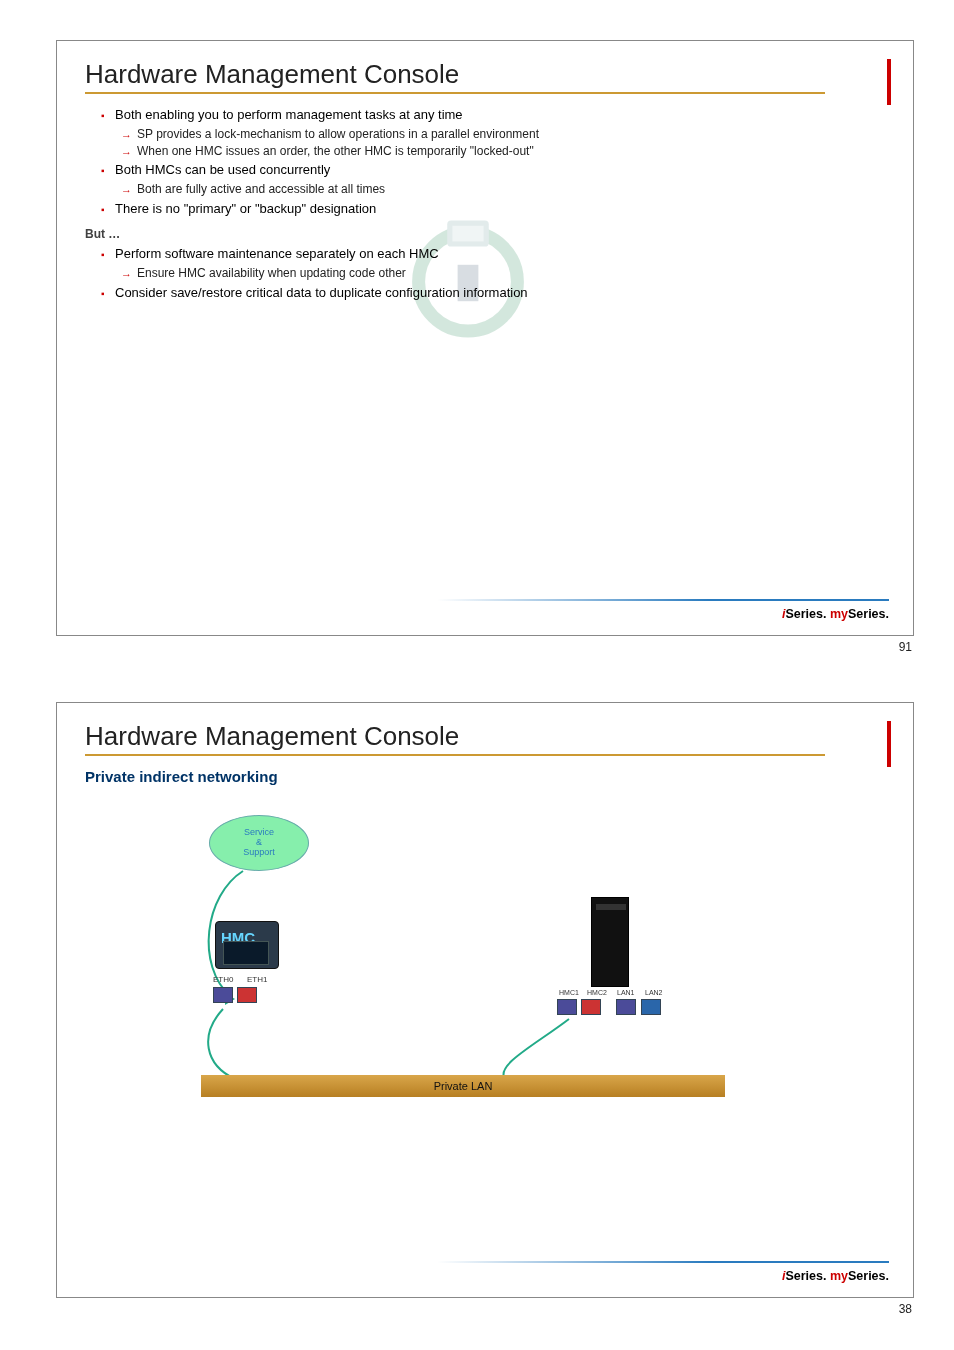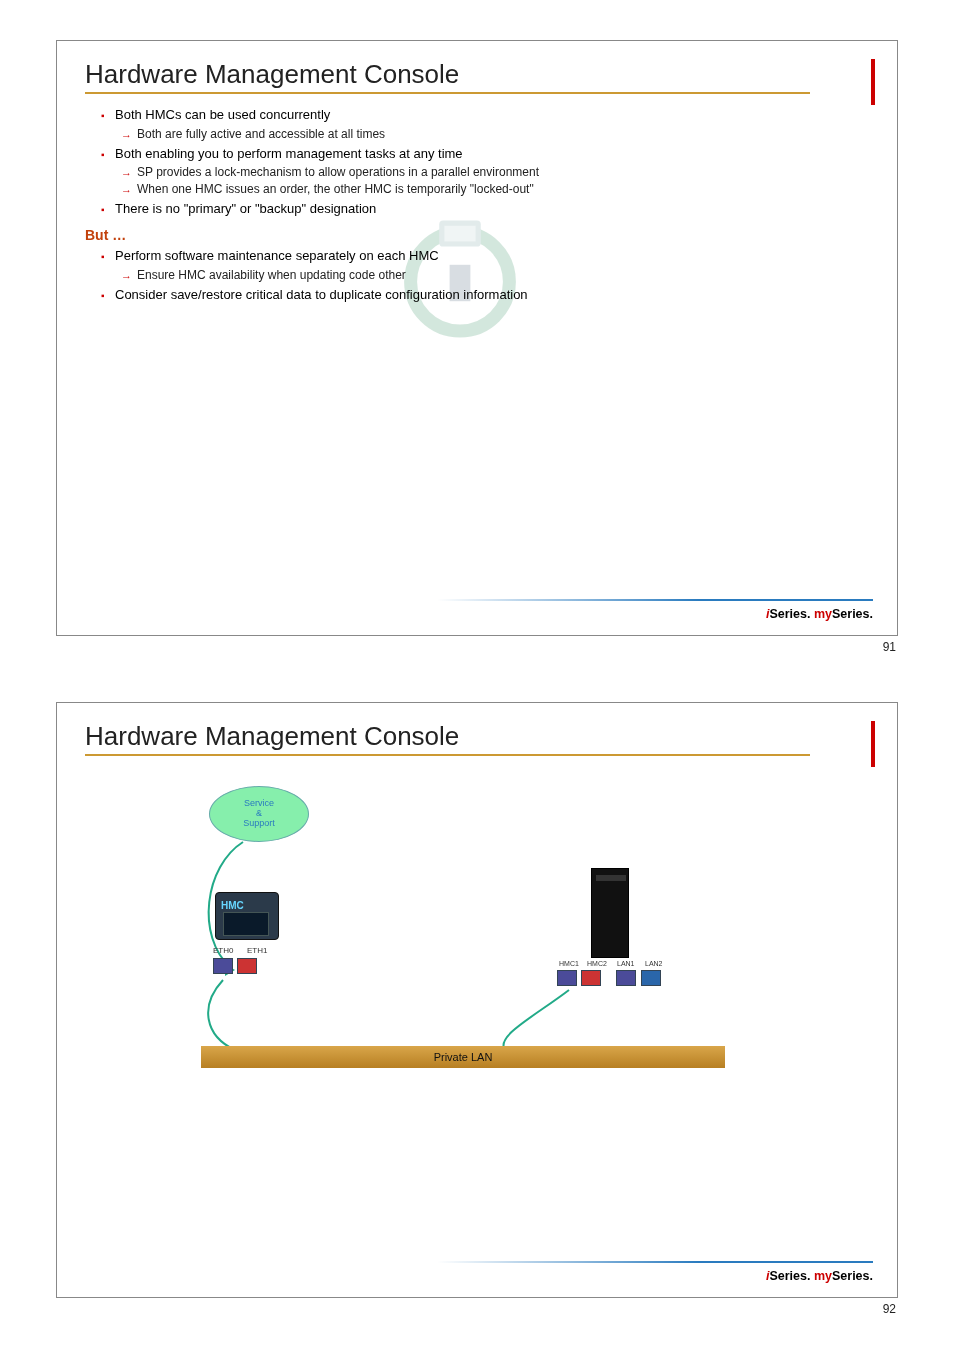--- a/index.html
+++ b/index.html
@@ -4,21 +4,21 @@
 <style>
   * { box-sizing: border-box; margin: 0; padding: 0; }
   body {
     font-family: Verdana, Arial, sans-serif;
     background: #fff;
     width: 954px;
     margin: 0 auto;
     color: #000;
   }
   .slide-wrap {
-    padding: 40px 56px 8px 56px;
+    padding: 40px 40px 8px 56px;
   }
   .slide {
     border: 1px solid #888;
     width: 100%;
     height: 596px;
     position: relative;
     background: #fff;
     padding: 18px 24px 16px 28px;
     overflow: hidden;
   }
@@ -81,23 +81,23 @@
   }
   ul.level2 > li::before {
     content: "→";
     color: #c00;
     position: absolute;
     left: -16px;
     font-size: 11px;
     top: 1px;
   }
   .but-heading {
-    font-size: 14px;
+    font-size: 12px;
     font-weight: bold;
-    color: #c2410c;
+    color: #404040;
     margin: 8px 0 4px 0;
   }
   .footer-tag {
     position: absolute;
     bottom: 14px;
     right: 24px;
     font-size: 12.5px;
     font-weight: bold;
   }
   .footer-tag .i { color: #c00; font-style: italic; }
@@ -153,21 +153,21 @@
     left: 40px; top: 106px;
     width: 64px; height: 48px;
     background: #2b3a4a;
     border: 1px solid #111;
     border-radius: 4px;
   }
   .hmc-label {
     position: absolute;
     left: 46px; top: 114px;
     color: #67d6ff;
-    font-size: 10px;
+    font-size: 15px;
     font-weight: bold;
     text-align: center;
   }
   .hmc-screen {
     position: absolute;
     left: 48px; top: 126px;
     width: 46px; height: 24px;
     background: #0a1a2a;
     border: 1px solid #455;
   }
@@ -212,30 +212,30 @@
 <div class="slide-wrap">
   <div class="slide">
     <div class="red-accent"></div>
 
     <div class="slide-title">Hardware Management Console</div>
     <div class="title-rule"></div>
 
 
     <ul class="level1">
       <li>
-        <span>Both HMCs can be used concurrently</span>
-        <ul class="level2">
-          <li>Both are fully active and accessible at all times</li>
-        </ul>
-      </li>
-      <li>
         <span>Both enabling you to perform management tasks at any time</span>
         <ul class="level2">
           <li>SP provides a lock-mechanism to allow operations in a parallel environment</li>
           <li>When one HMC issues an order, the other HMC is temporarily "locked-out"</li>
+        </ul>
+      </li>
+      <li>
+        <span>Both HMCs can be used concurrently</span>
+        <ul class="level2">
+          <li>Both are fully active and accessible at all times</li>
         </ul>
       </li>
       <li>
         <span>There is no "primary" or "backup" designation</span>
       </li>
     </ul>
 
     <div class="but-heading">But …</div>
 
     <div class="watermark">
@@ -268,20 +268,21 @@
   <div class="page-num">91</div>
 </div>
 
 <div class="slide-wrap">
   <div class="slide">
     <div class="red-accent"></div>
 
     <div class="slide-title">Hardware Management Console</div>
     <div class="title-rule"></div>
 
+    <div class="section-heading">Private indirect networking</div>
 
     <div class="diagram">
 
       <div class="cloud"><span style="white-space:pre-line;">Service
 &amp;
 Support</span></div>
 
       <svg class="wire" style="left:0;top:0;width:600px;height:320px;">
         <path d="M68,56 C30,80 20,150 56,182" stroke="#2a8" stroke-width="2" fill="none"></path>
         <polygon points="50,178 60,184 50,190" fill="#2a8"></polygon>
@@ -316,14 +317,14 @@
 
       <div class="lan-bar"><span>Private LAN</span></div>
     </div>
 
     <div class="footer-rule"></div>
     <div class="footer-tag">
       <span class="i">i</span><span class="series1">Series.</span>
       <span class="my">my</span><span class="series1">Series.</span>
     </div>
   </div>
-  <div class="page-num">92</div>
+  <div class="page-num">38</div>
 </div>
 
 </body></html>

